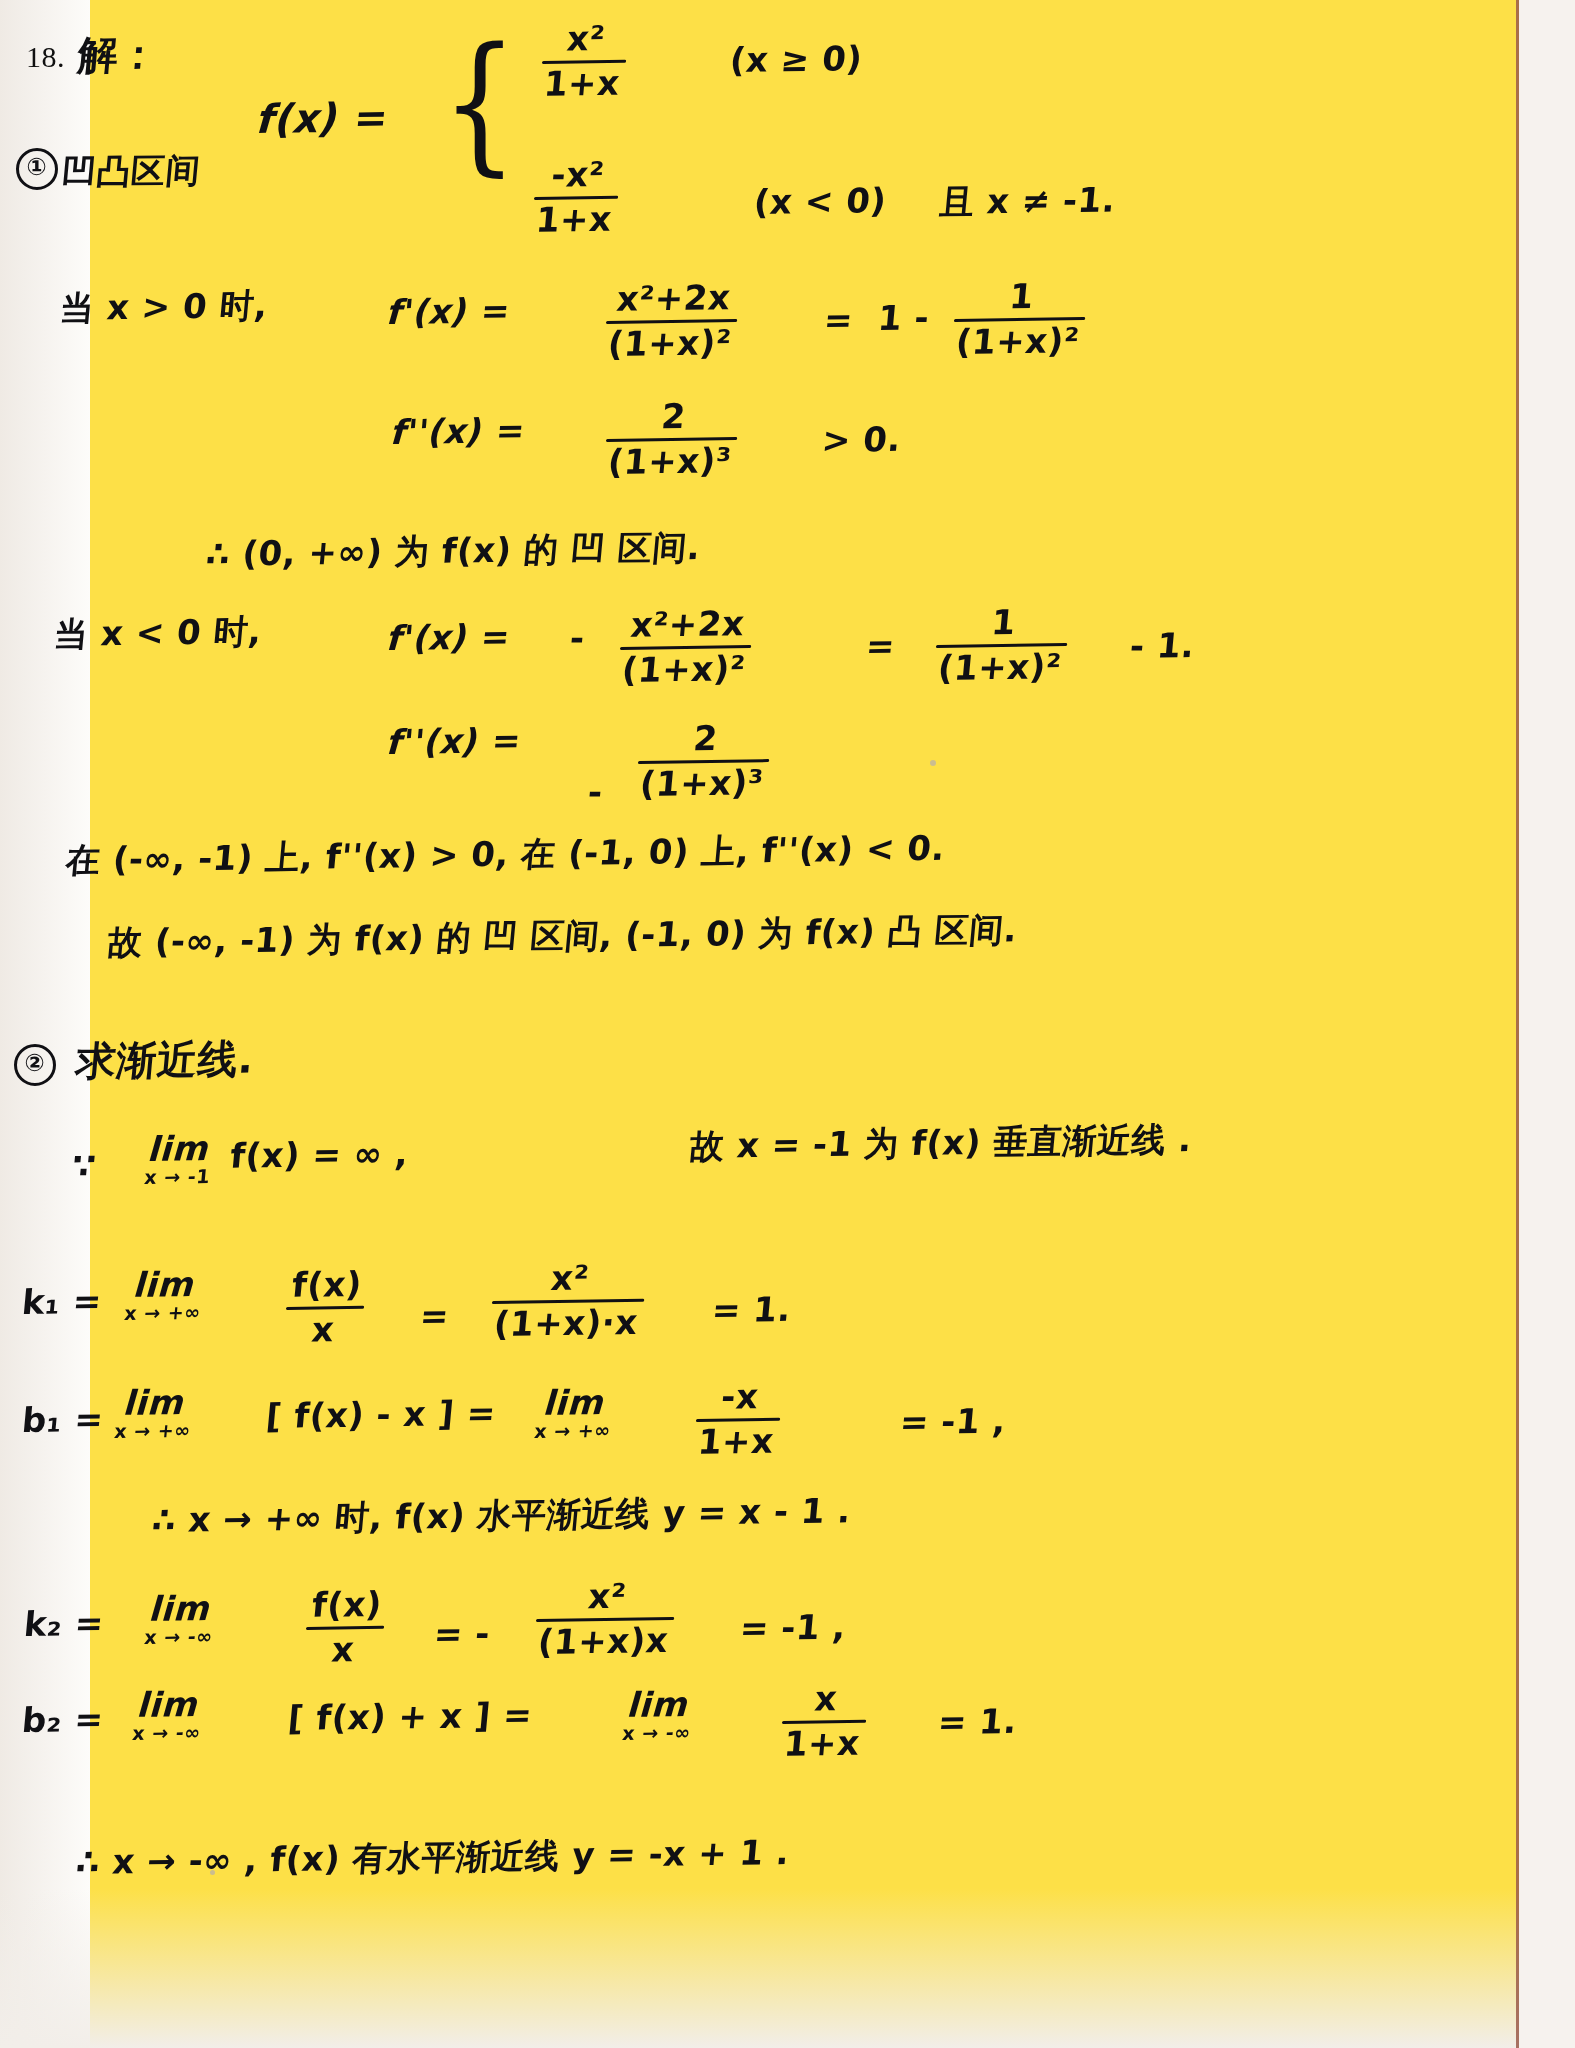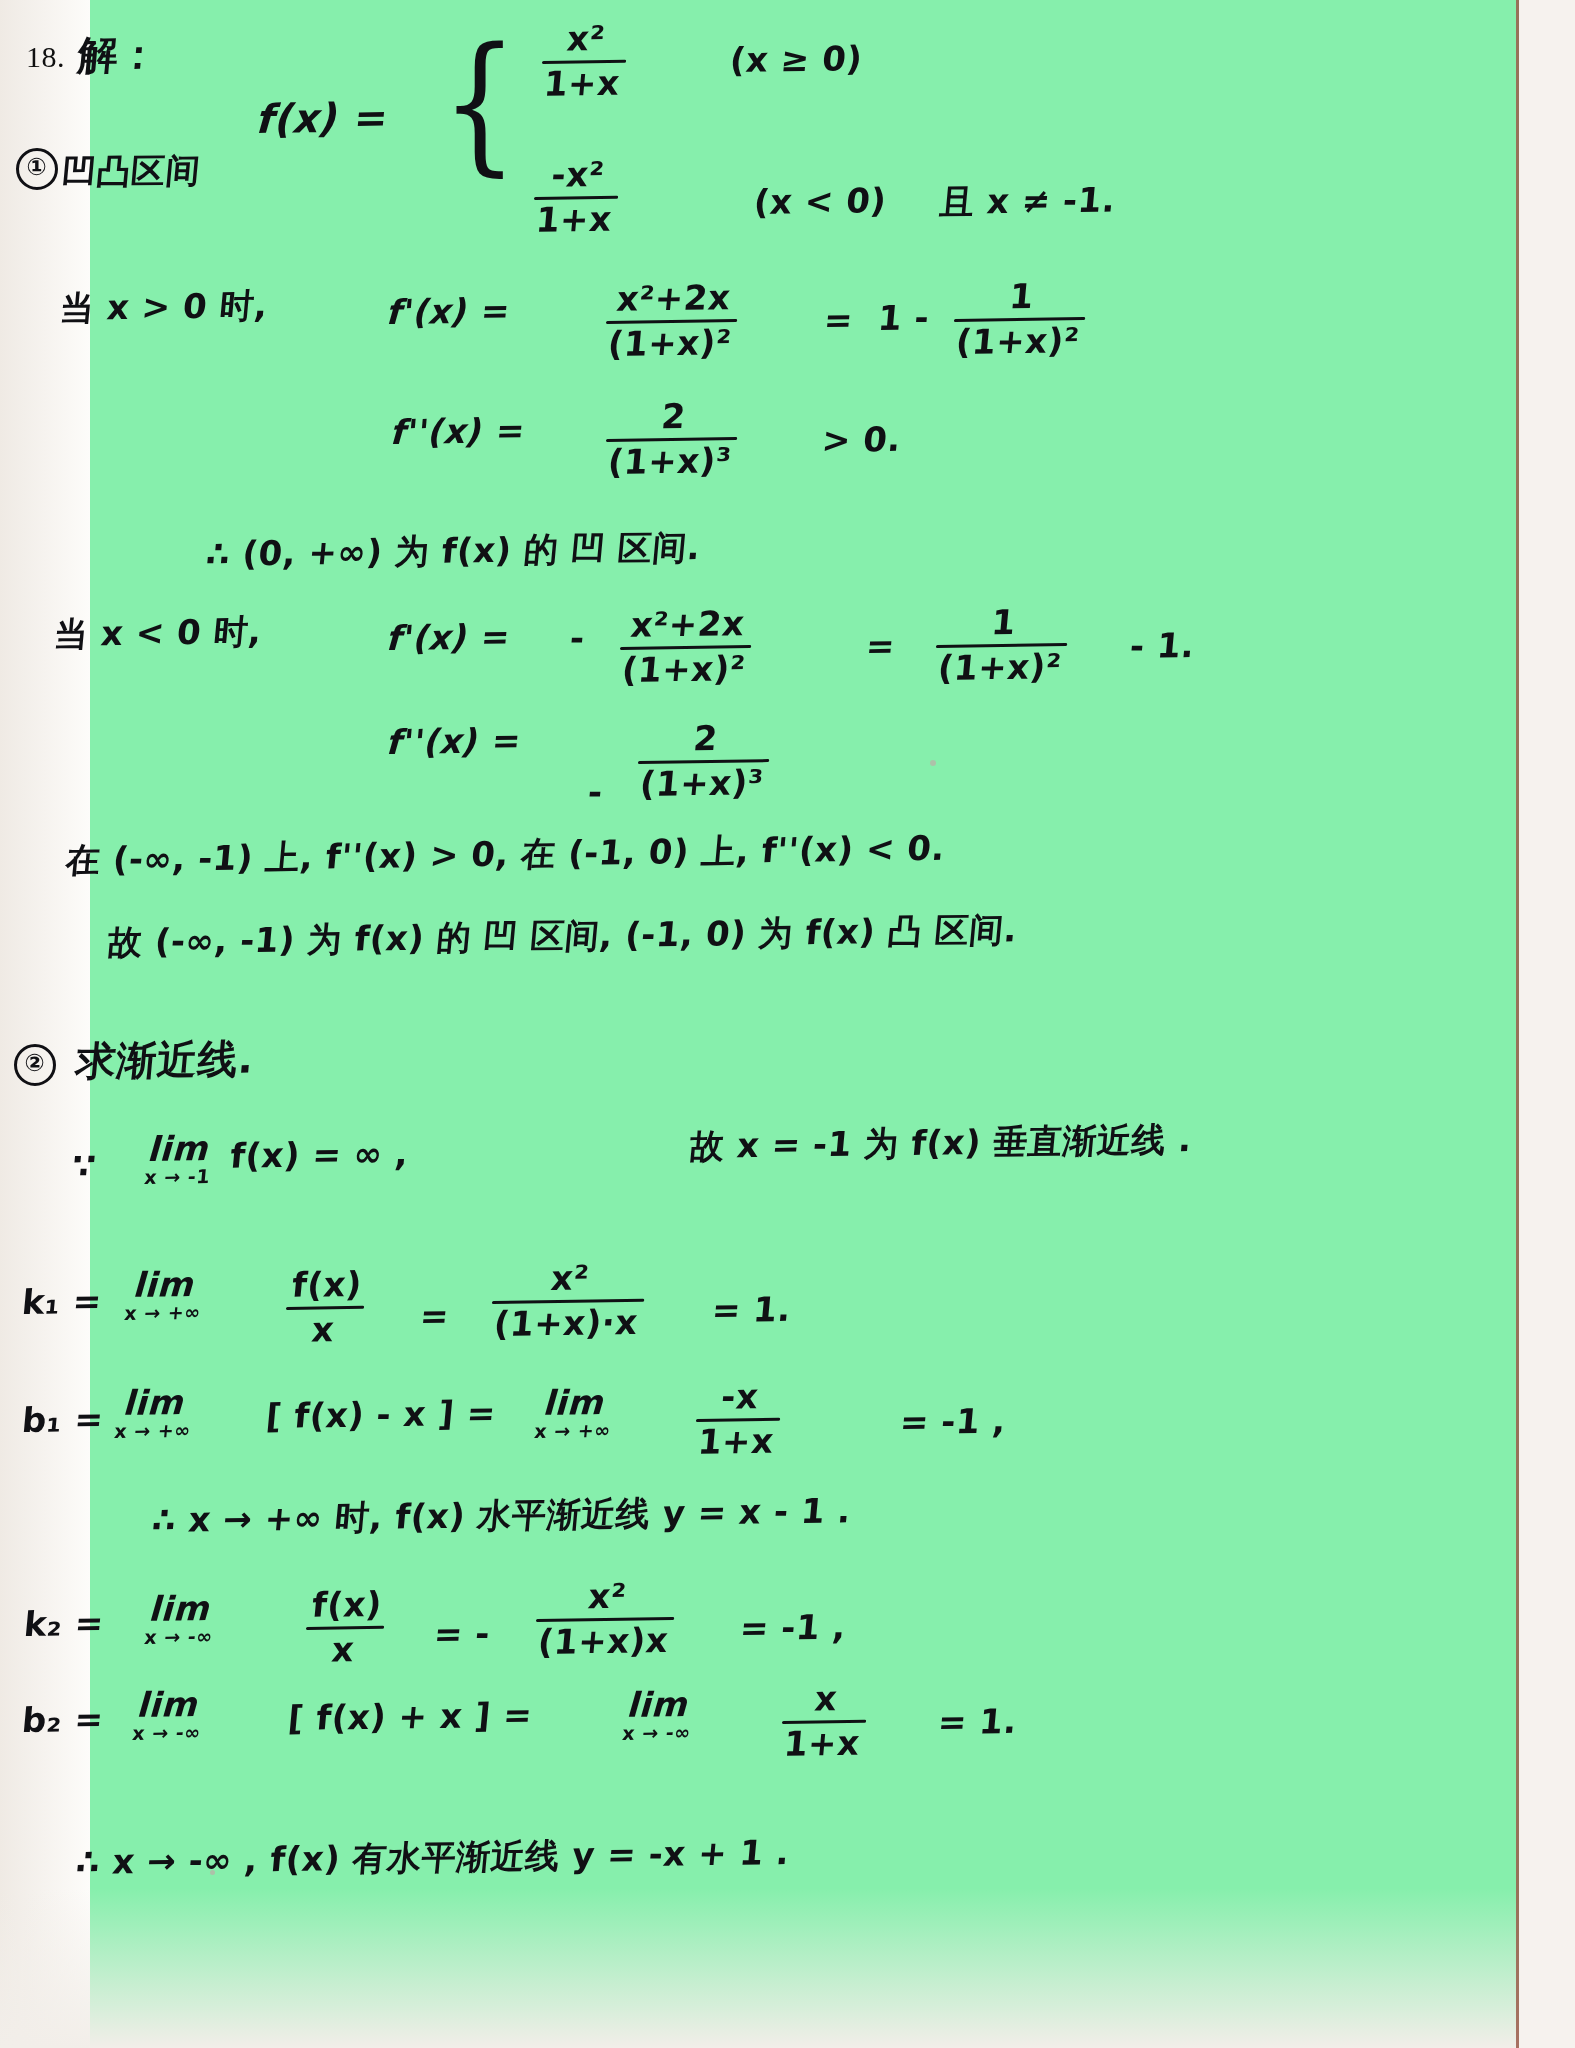--- a/index.html
+++ b/index.html
@@ -13,21 +13,21 @@
     position: relative;
     overflow: hidden;
     font-family: "DejaVu Serif", serif;
   }
 
   
   #sheet {
     position: absolute;
     left: 0; top: 0;
     width: 1575px; height: 2048px;
-    background: #86efac;
+    background: #fde047;
   }
   
   #paper-shade-left {
     position: absolute;
     left: 0; top: 0;
     width: 90px; height: 2048px;
     background: linear-gradient(to right, #efeae4 0%, #fdfcfa 100%);
     pointer-events: none;
   }
   #paper-shade-bottom {

